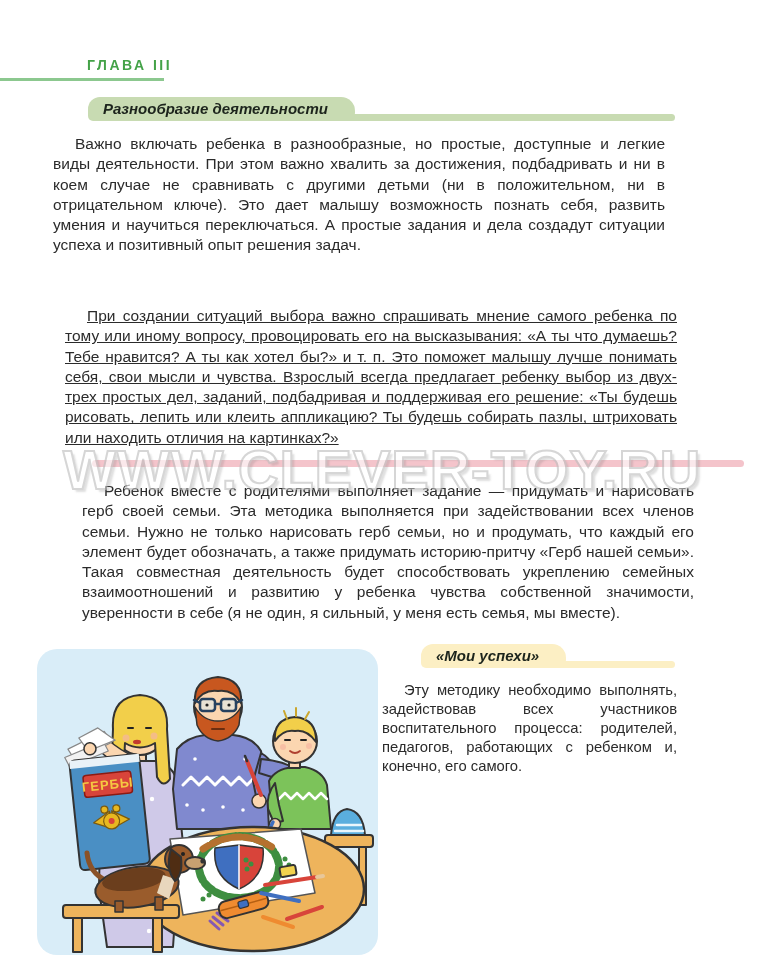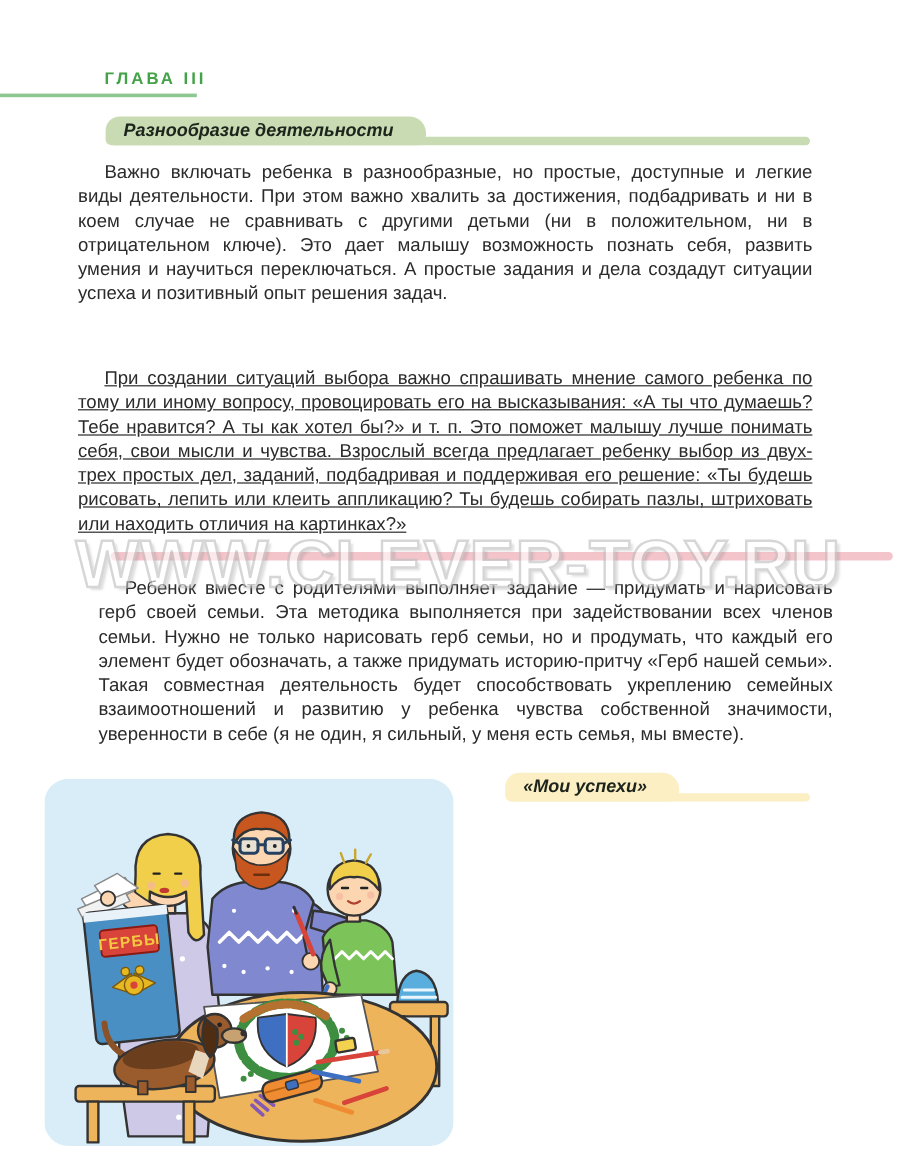--- a/index.html
+++ b/index.html
@@ -24,21 +24,21 @@
   #sh2{left:88px;top:258px;width:587px}
   #sh2 .tab,#sh2 .strip{background:var(--section_blue);}
   #sh3{left:88px;top:443px;width:656px}
   #sh3 .tab,#sh3 .strip{background:var(--section_pink);}
   #sh4{left:381px;top:644px;width:294px}
   #sh4 .tab,#sh4 .strip{background:var(--section_yellow);margin-left:40px;}
 
   
   .para{position:absolute;margin:0;text-align:justify;text-indent:22px;
         color:var(--body_text);font-size:15.5px;line-height:20.3px;}
-  #p1{left:65px;top:134px;width:612px;}
+  #p1{left:53px;top:134px;width:612px;}
   #p2{left:65px;top:306px;width:612px;text-decoration:underline;}
   #p3{left:82px;top:481px;width:612px;}
   .para.rightcol{font-size:14.8px;line-height:19px;}
   #p4{left:382px;top:681px;width:295px;}
   #p5{left:382px;top:766px;width:295px;}
 
   
   .watermark{position:absolute;left:0;top:437px;width:764px;text-align:center;
              font-family:Liberation Sans, sans-serif;font-weight:bold;font-size:56px;
              letter-spacing:1px;white-space:nowrap;color:var(--watermark_white);
@@ -84,20 +84,21 @@
   <p class="para" id="p3">Ребенок вместе с родителями выполняет задание — придумать и нарисовать герб своей семьи. Эта методика выполняется при задействовании всех членов семьи. Нужно не только нарисовать герб семьи, но и продумать, что каждый его элемент будет обозначать, а также придумать историю-притчу «Герб нашей семьи». Такая совместная деятельность будет способствовать укреплению семейных взаимоотношений и развитию у ребенка чувства собственной значимости, уверенности в себе (я не один, я сильный, у меня есть семья, мы вместе).</p>
 
   <div class="watermark">WWW.CLEVER-TOY.RU</div>
 
   <div class="sec" id="sh4">
     <div class="strip"></div>
     <div class="tab">
       <span>«Мои успехи»</span>
     </div>
   </div>
+  <p class="para rightcol" id="p4">Эту методику необходимо выполнять, задействовав всех участников воспитательного процесса: родителей, педагогов, работающих с ребенком и, конечно, его самого.</p>
 
   <div class="illo">
     <svg viewBox="0 0 341 306" width="341" height="306">
       <rect class="f-bg" x="0" y="0" width="341" height="306" rx="20"></rect>
 
       <g stroke="#333" stroke-width="2" stroke-linejoin="round" stroke-linecap="round">
 
         <g>
           <path d="M294 186 Q296 162 310 160 Q326 162 328 186 Z" fill="#5aaede"></path>
           <path d="M300 176 L324 176 M298 182 L326 182" stroke="#eaf6fc" stroke-width="2.5" fill="none"></path>

